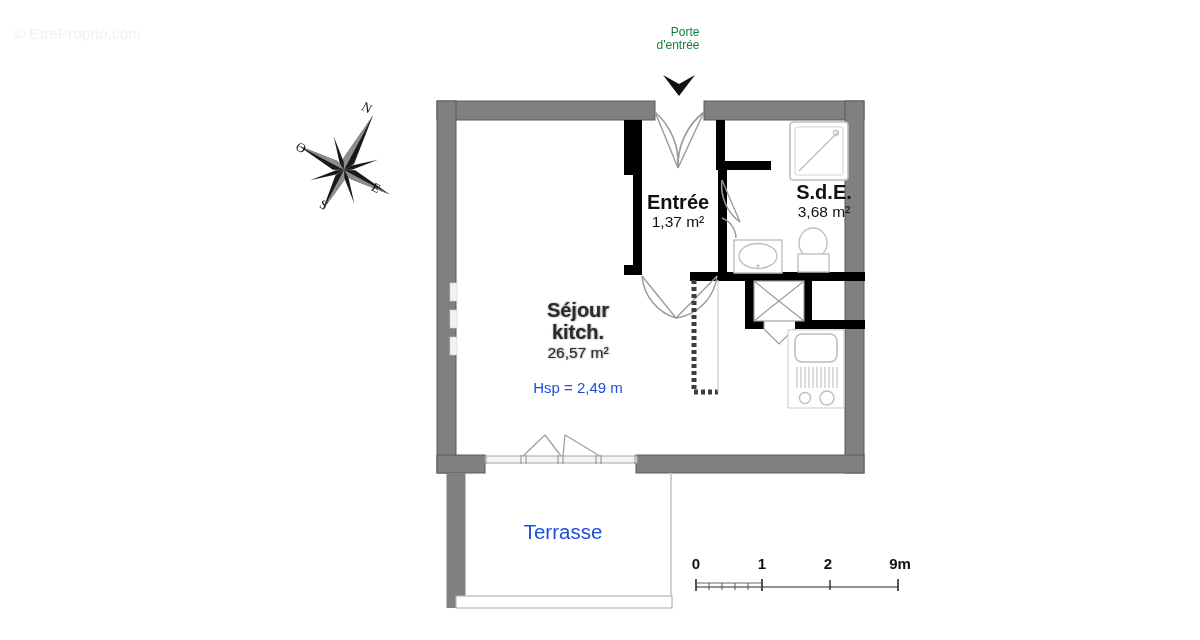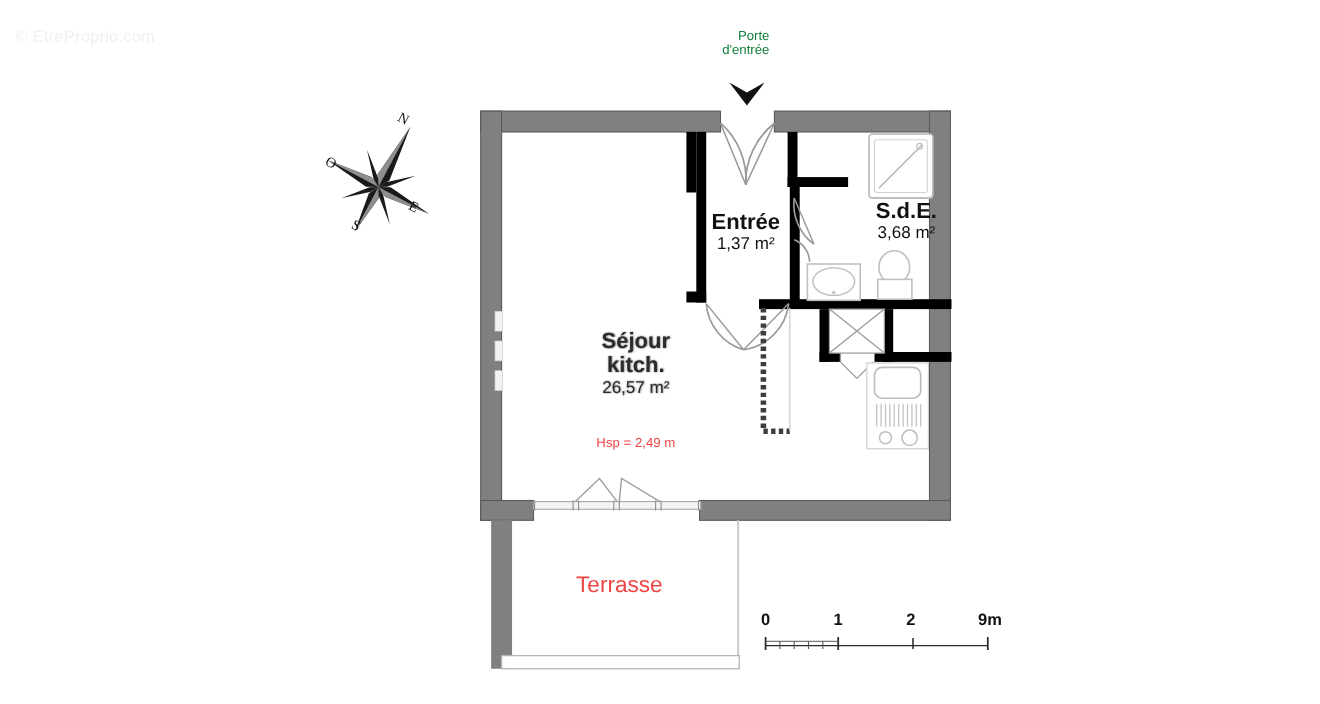--- a/index.html
+++ b/index.html
@@ -50,27 +50,26 @@
   .room-name {
     font-size: 20px;
     color: #111;
     font-weight: bold;
   }
   .room-area {
     font-size: 15.5px;
     color: #111;
   }
   .room-hsp {
-    font-size: 12px;
-    color: #ef4444;
-    margin-top: 16px;
+    font-size: 15px;
+    color: #1d4ed8;
   }
   .terrace-name {
     font-size: 20.5px;
-    color: #ef4444;
+    color: #1d4ed8;
   }
   .blurry {
     color: #2c2c2c;
     text-shadow: 0 0 1.6px rgba(120,120,120,0.85), 1px 0 1.4px rgba(150,150,150,0.6);
   }
   .scale-num {
     position: absolute;
     font-size: 15px;
     font-weight: bold;
     color: #111;

